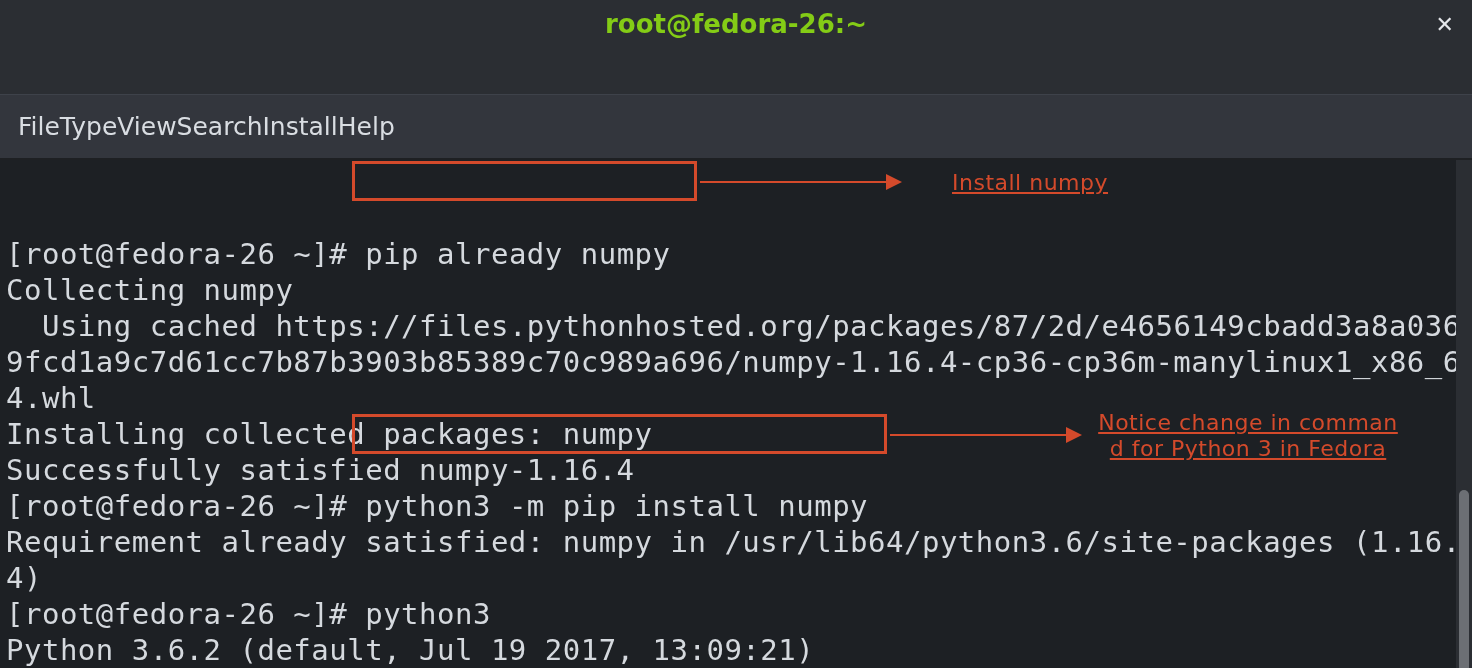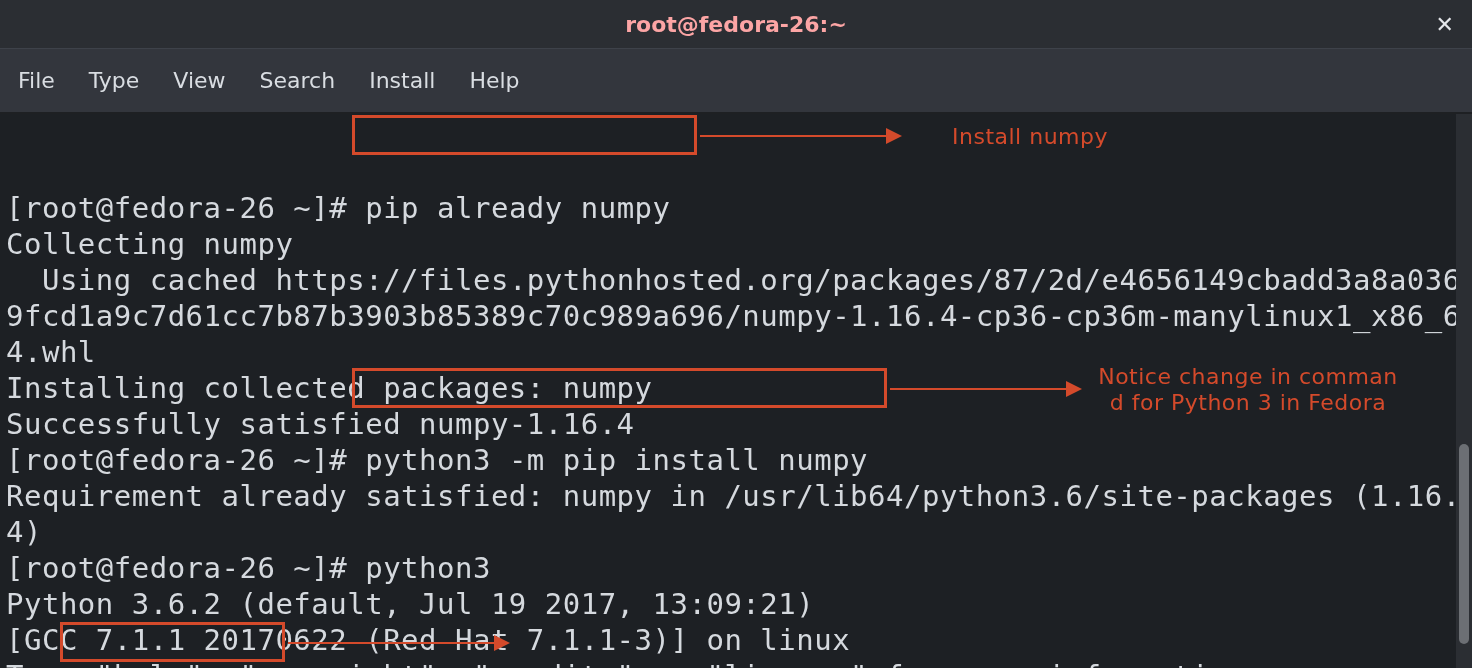--- a/index.html
+++ b/index.html
@@ -19,46 +19,46 @@
   .titlebar {
     position: relative;
     width: 100%;
     height: 48px;
     background: #2b2e33;
     display: flex;
     align-items: center;
     justify-content: center;
   }
   .titlebar-title {
-    color: #fca5a5;
-    font-size: 22px;
+    color: #84cc16;
+    font-size: 26px;
     font-weight: 600;
   }
   .close-btn {
     position: absolute;
     right: 18px;
     top: 50%;
     transform: translateY(-50%);
     color: #e5e7eb;
     font-size: 22px;
     font-weight: 400;
     cursor: pointer;
   }
   .menubar {
     width: 100%;
     height: 66px;
     background: #33363d;
     display: flex;
     align-items: center;
-    gap: 34px;
     padding: 0 18px;
     color: #d9dde2;
-    font-size: 22px;
+    font-size: 25px;
     border-top: 1px solid #3e424a;
     border-bottom: 2px solid #1e2023;
+    margin-top: 46px;
   }
   .menuitem { cursor: pointer; }
   .terminal-area {
     position: relative;
     width: 100%;
     height: calc(668px - 48px - 66px);
     background: #1d2024;
     font-family: "DejaVu Sans Mono", "Liberation Mono", Consolas, monospace;
     font-size: 29px;
     line-height: 36px;
@@ -103,20 +103,21 @@
   #arrow3 { left: 288px; top: 528px; width: 220px; }
 
   .anno {
     position: absolute;
     color: #d44a2b;
     font-family: "DejaVu Sans", sans-serif;
     font-size: 22px;
     line-height: 26px;
     pointer-events: none;
     text-align: center;
+    text-decoration: underline;
   }
   #anno1 { left: 930px;  top: 10px;  width: 200px; }
   #anno2 { left: 1098px; top: 250px; width: 300px; }
   #anno3 { left: 524px;  top: 516px; width: 200px; }
 
   .scrollbar-track {
     position: absolute;
     right: 0;
     top: 0;
     bottom: 0;

